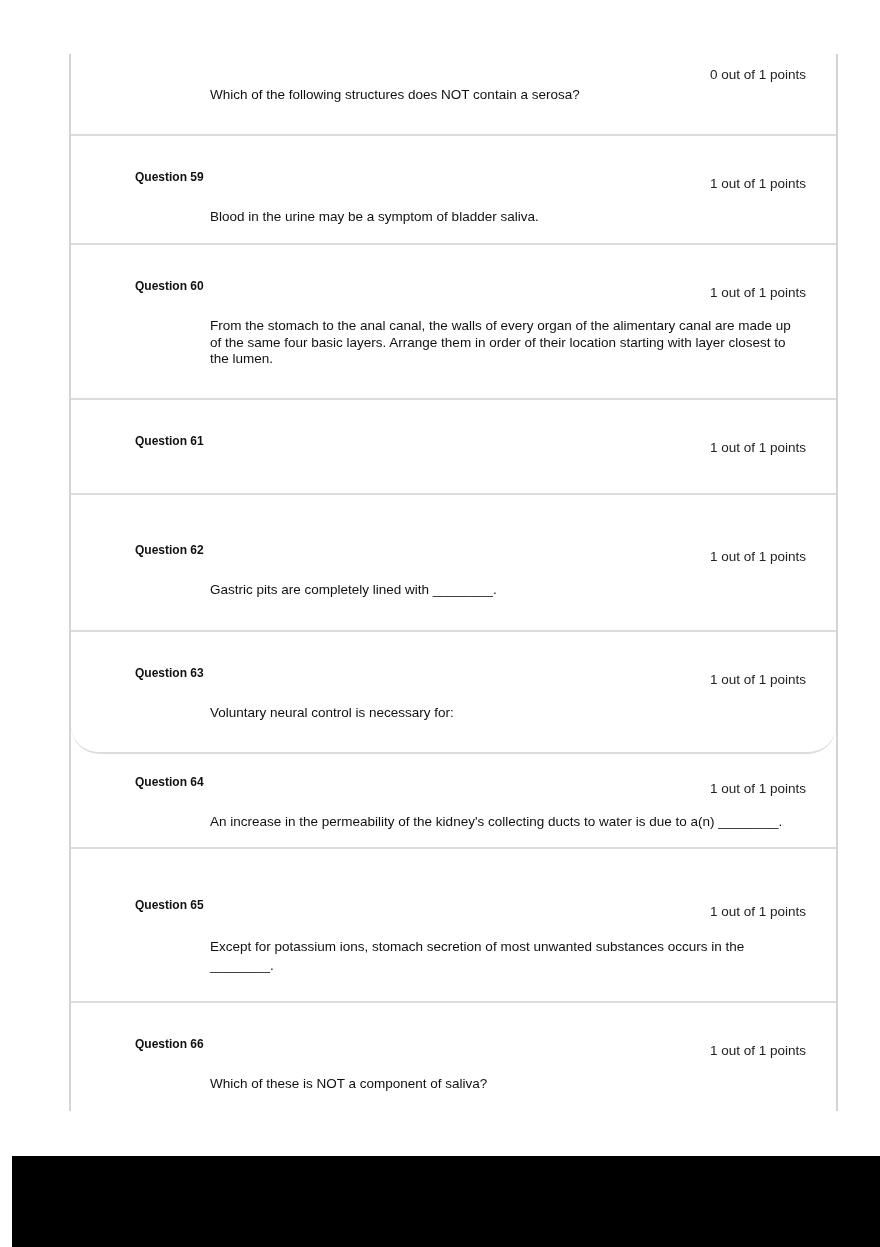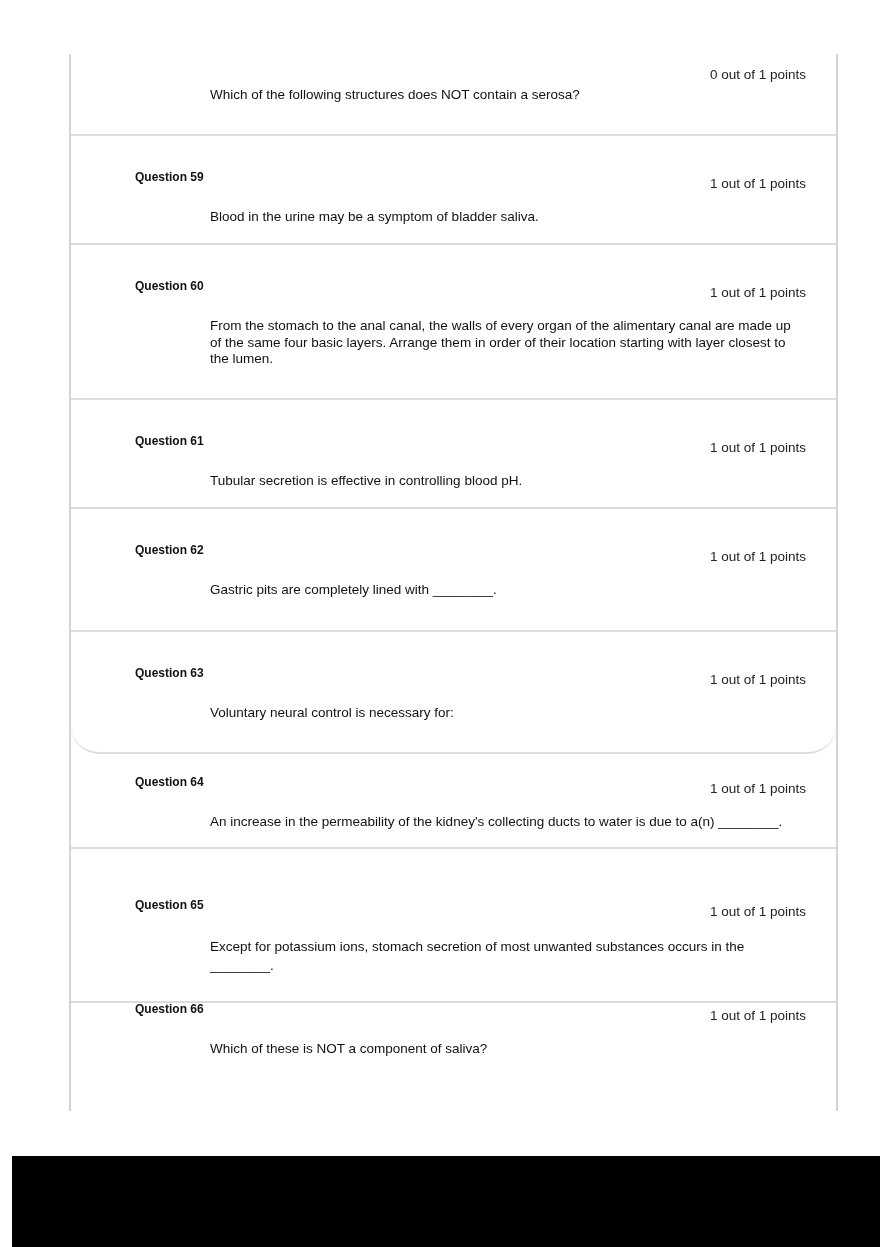--- a/index.html
+++ b/index.html
@@ -33,24 +33,23 @@
       <div class="q-points" style="top:28px;">1 out of 1 points</div>
       <div class="q-text" style="top:61px;">Blood in the urine may be a symptom of bladder saliva.</div>
     </div>
 
     <div class="q" style="top:191px; height:155px;">
       <div class="q-title" style="top:22px;">Question 60</div>
       <div class="q-points" style="top:28px;">1 out of 1 points</div>
       <div class="q-text" style="top:61px;">From the stomach to the anal canal, the walls of every organ of the alimentary canal are made up of the same four basic layers. Arrange them in order of their location starting with layer closest to the lumen.</div>
     </div>
 
-    <div class="q" style="top:346px; height:109px;">
+    <div class="q" style="top:346px; height:95px;">
       <div class="q-title" style="top:22px;">Question 61</div>
       <div class="q-points" style="top:28px;">1 out of 1 points</div>
-      <div class="q-text" style="top:61px;">Tubular secretion is effective in controlling blood pH.</div>
     </div>
 
     <div class="q" style="top:455px; height:123px;">
       <div class="q-title" style="top:22px;">Question 62</div>
       <div class="q-points" style="top:28px;">1 out of 1 points</div>
       <div class="q-text" style="top:61px;">Gastric pits are completely lined with ________.</div>
     </div>
 
     <div class="q" style="top:578px; height:122px;border-radius:28px;">
       <div class="q-title" style="top:22px;">Question 63</div>
@@ -63,21 +62,21 @@
       <div class="q-points" style="top:28px;">1 out of 1 points</div>
       <div class="q-text" style="top:61px;">An increase in the permeability of the kidney's collecting ducts to water is due to a(n) ________.</div>
     </div>
 
     <div class="q" style="top:810px; height:139px;">
       <div class="q-title" style="top:22px;">Question 65</div>
       <div class="q-points" style="top:28px;">1 out of 1 points</div>
       <div class="q-text" style="top:61px; line-height:19px;">Except for potassium ions, stomach secretion of most unwanted substances occurs in the ________.</div>
     </div>
 
-    <div class="q last" style="top:914px; height:108px;">
+    <div class="q last" style="top:949px; height:108px;">
       <div class="q-title" style="top:22px;">Question 66</div>
       <div class="q-points" style="top:28px;">1 out of 1 points</div>
       <div class="q-text" style="top:61px;">Which of these is NOT a component of saliva?</div>
     </div>
 
   </div>
 </div>
 
 <div class="black-band"></div>
 

